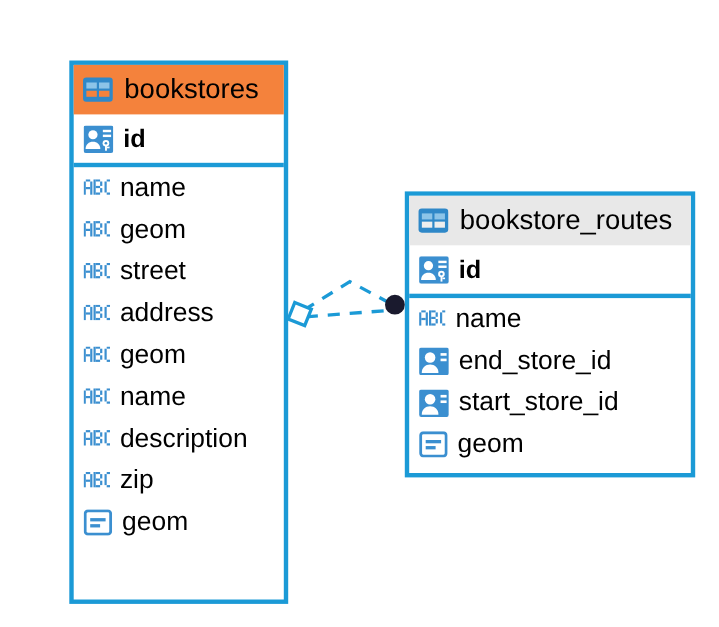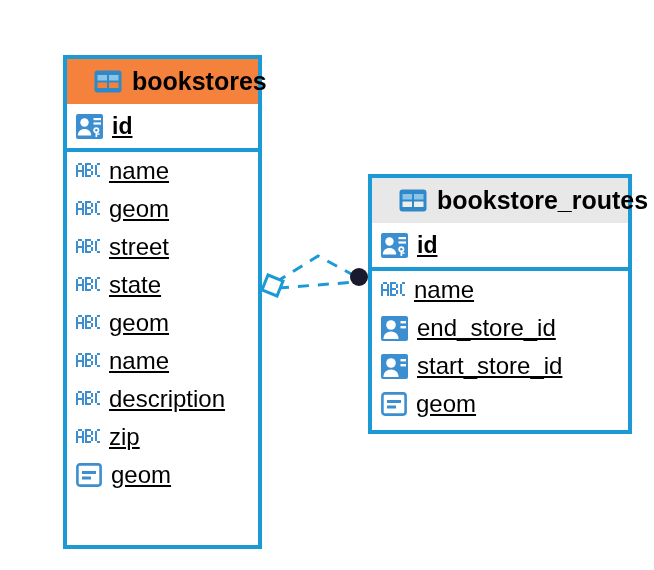--- a/index.html
+++ b/index.html
@@ -16,23 +16,22 @@
   .entity{
     position:absolute;
     box-sizing:border-box;
     background:#ffffff;
     border:4px solid #1b9ad6;
   }
   .entity-header{
     display:flex;align-items:center;
     gap:10px;
     height:45px;
-    padding:0 27px;
+    padding:0 8px;
     box-sizing:border-box;
-    font-weight:bold;
   }
   .entity-header.selected{background:#f4823c;}
   .entity-header.normal{background:#e8e8e8;}
   .entity-title{
     font-size:25px;
     color:#000000;
     line-height:1;
     white-space:nowrap;
   }
   .key-sep{height:4px;background:#1b9ad6;}
@@ -43,21 +42,20 @@
     height:38px;
     padding:0 9px;
     box-sizing:border-box;
   }
   .field.pk{height:44px;}
   .field-name{
     font-size:24px;
     color:#000000;
     line-height:1;
     white-space:nowrap;
-    text-decoration:underline;
   }
   .field-name.bold{font-weight:bold;font-size:23px;}
 
   
   .icon{flex:0 0 auto;display:block;}
   .icon-abc{width:24px;height:16px;}
   .icon-card{width:27px;height:25px;}
   .icon-geom{width:26px;height:24px;}
   .icon-table{width:28px;height:23px;}
 
@@ -178,21 +176,21 @@
               <rect x="11" y="0" width="4" height="2"></rect>
             <rect x="15" y="2" width="2" height="4"></rect>
               <rect x="11" y="6" width="4" height="2"></rect>
             <rect x="15" y="8" width="2" height="4"></rect>
               <rect x="11" y="12" width="4" height="2"></rect>
             <rect x="19" y="2" width="2" height="10"></rect>
               <rect x="21" y="0" width="3" height="2"></rect>
             <rect x="21" y="12" width="3" height="2"></rect>
           </g>
         </svg>
-        <span class="field-name">state</span>
+        <span class="field-name">address</span>
       </div>
 
       <div class="field">
         <svg class="icon icon-abc" viewBox="0 0 24 16">
           <g fill="#3b8fd0">
             <rect x="0" y="2" width="2" height="12"></rect>
               <rect x="2" y="0" width="4" height="2"></rect>
             <rect x="6" y="2" width="2" height="12"></rect>
               <rect x="2" y="7" width="4" height="2"></rect>
             <rect x="9" y="0" width="2" height="14"></rect>

